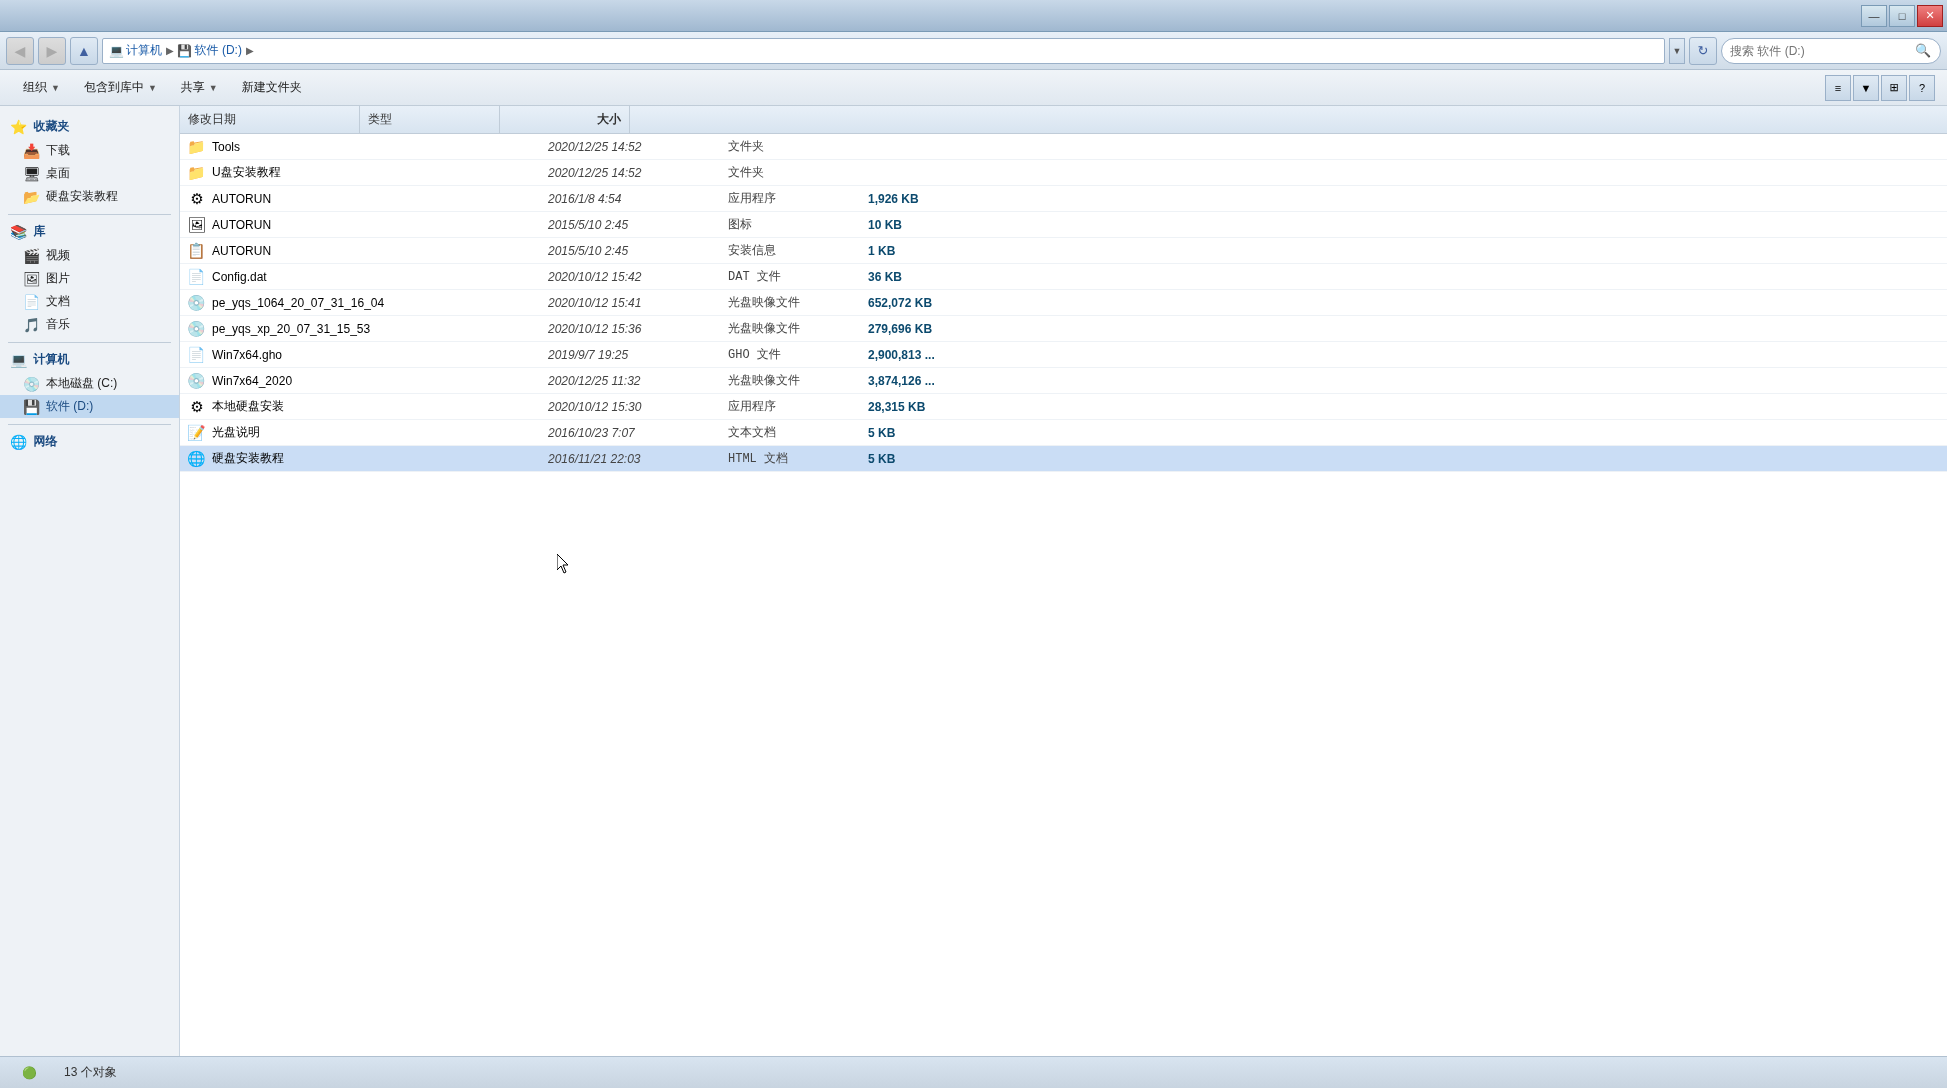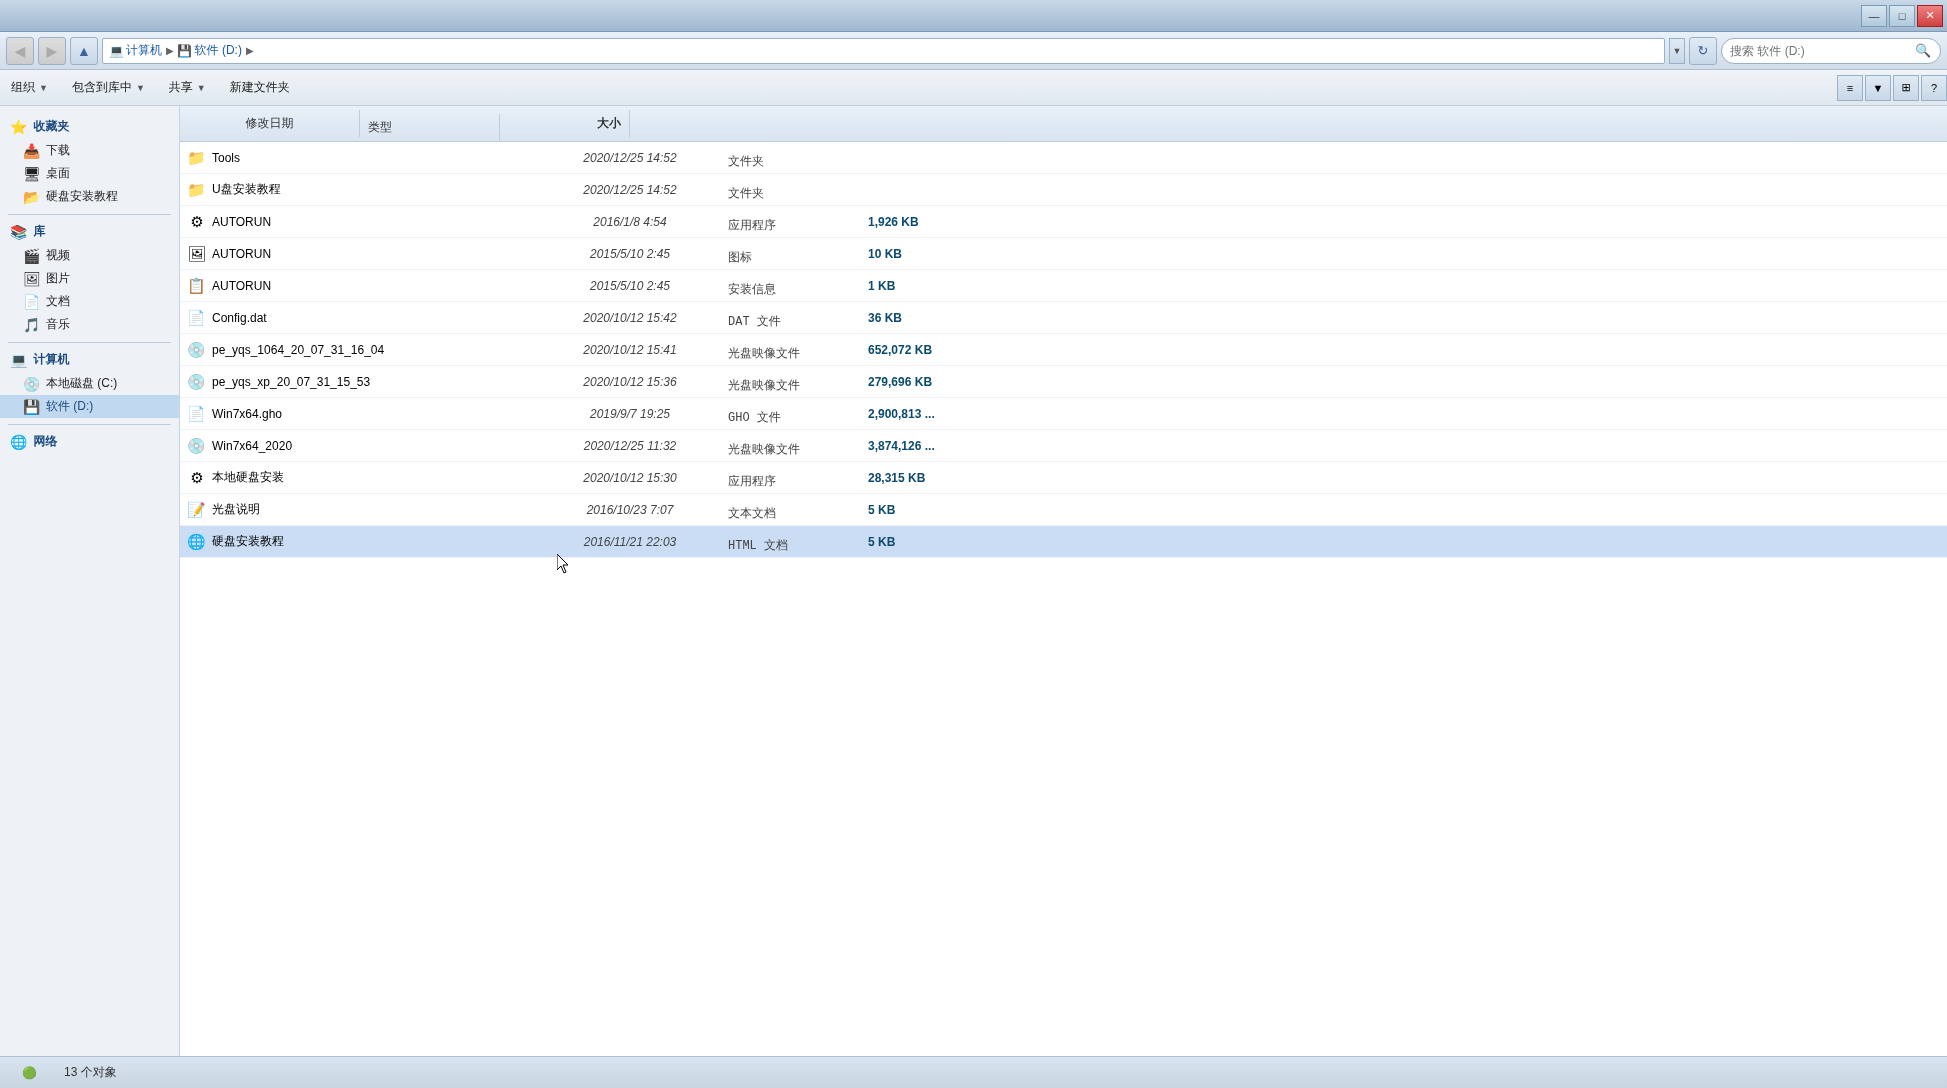--- a/index.html
+++ b/index.html
@@ -144,21 +144,21 @@
       color: #888;
       font-size: 13px;
     }
 
     
     .toolbar {
       height: 36px;
       background: linear-gradient(to bottom, #f0f4f8, #e0e8f0);
       display: flex;
       align-items: center;
-      padding: 0 0;
+      padding: 0 12px;
       gap: 2px;
       border-bottom: 1px solid #c0ccd8;
     }
     .tool-btn {
       height: 28px;
       padding: 0 10px;
       border: 1px solid transparent;
       background: transparent;
       border-radius: 3px;
       cursor: pointer;
@@ -269,22 +269,22 @@
     .col-header {
       padding: 5px 8px;
       font-size: 12px;
       color: #333;
       border-right: 1px solid #c0ccd8;
       cursor: pointer;
       user-select: none;
       white-space: nowrap;
     }
     .col-name { width: 360px; }
-    .col-date { width: 180px; text-align: center; }
-    .col-type { width: 140px; margin-top: 8px; }
+    .col-date { width: 180px; }
+    .col-type { width: 140px; }
     .col-size { width: 130px; text-align: right; font-weight: bold; }
 
     .file-row {
       display: flex;
       align-items: center;
       border-bottom: 1px solid #eef2f6;
       cursor: pointer;
       min-height: 26px;
     }
     .file-row.selected {

